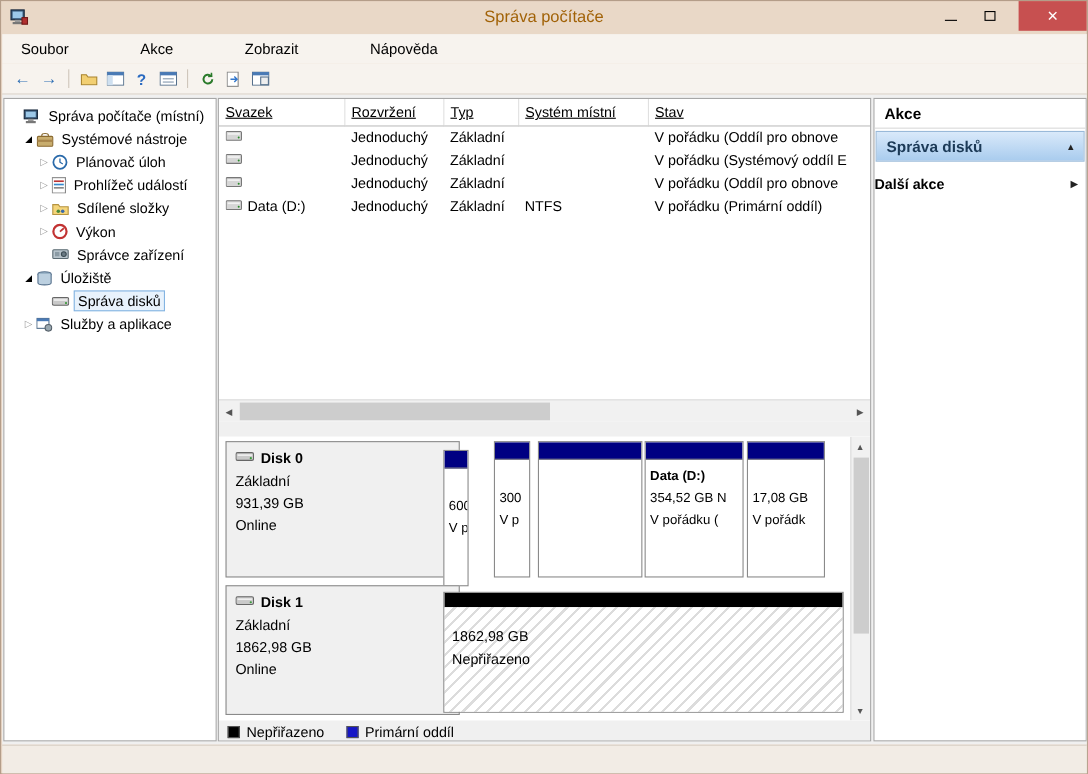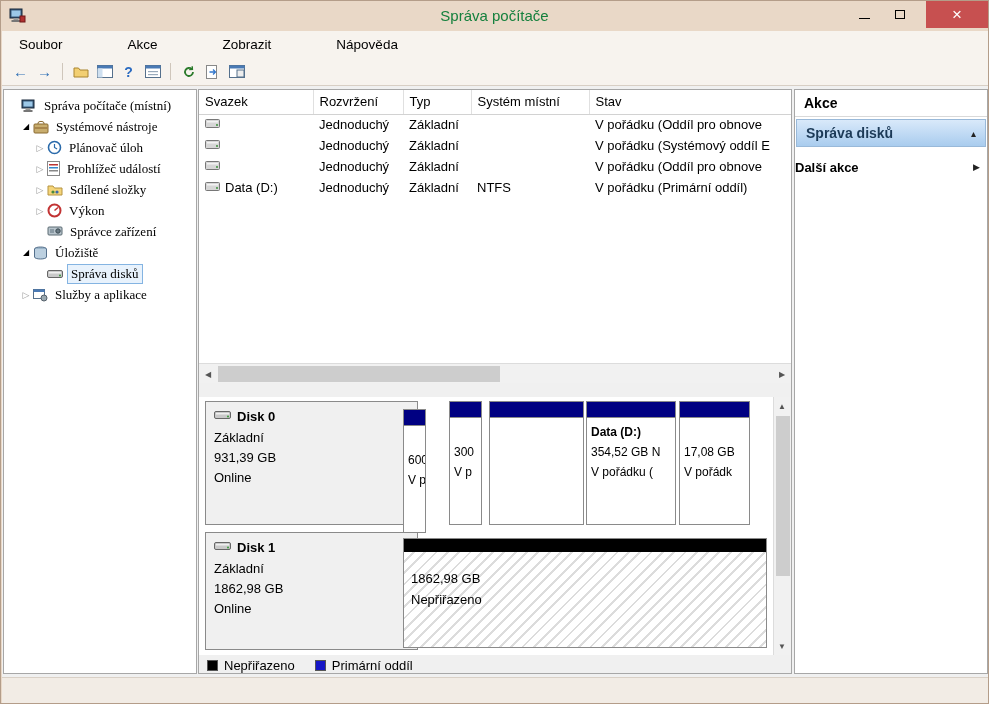--- a/index.html
+++ b/index.html
@@ -3,57 +3,57 @@
 <meta charset="utf-8">
 <style>
   *{margin:0;padding:0;box-sizing:border-box;}
   html,body{width:989px;height:704px;}
   body{font-family:"Liberation Sans","DejaVu Sans",sans-serif;font-size:13px;color:#000;background:#fff;}
   .window{position:absolute;left:0;top:0;width:989px;height:704px;background:#e9d8c7;border:1px solid #b49d89;overflow:hidden;}
 
   
   .titlebar{position:absolute;left:0;top:0;width:100%;height:30px;}
   .app-icon{position:absolute;left:8px;top:7px;display:flex;}
-  .title{position:absolute;left:0;right:0;top:6px;text-align:center;font-size:15px;color:#15803d;}
+  .title{position:absolute;left:0;right:0;top:6px;text-align:center;font-size:15px;color:#a16207;}
   .win-btn{position:absolute;top:0;height:27px;display:flex;align-items:center;justify-content:center;cursor:default;}
   .btn-min{left:846px;width:34px;}
   .btn-max{left:882px;width:34px;}
   .btn-close{left:925px;width:62px;background:#c75050;color:#fff;font-size:17px;}
   .glyph-min{width:11px;border-top:1.5px solid #000;margin-top:8px;}
   .glyph-max{width:10px;height:9px;border:1.2px solid #000;}
 
   
   .menubar{position:absolute;left:1px;top:30px;width:987px;height:27px;background:#f7f3ee;display:flex;align-items:center;padding-left:6px;gap:43px;}
   .menu-item{padding:4px 11px;font-size:13.5px;}
   .toolbar{position:absolute;left:1px;top:57px;width:987px;height:28px;background:#f7f3ee;border-bottom:1px solid #d8cfc5;display:flex;align-items:center;padding-left:8px;gap:3px;}
   .tb-icon{width:21px;height:21px;display:flex;align-items:center;justify-content:center;}
   .tb-sep{width:1px;height:17px;background:#cfc6bb;margin:0 4px;}
   .arrow-glyph{font-size:15px;font-weight:bold;color:#2f6fb4;}
   .q-glyph{font-size:14px;font-weight:bold;color:#2a6ac0;}
 
   
   .content{position:absolute;left:1px;top:85px;width:987px;height:591px;background:#f0f0f0;}
   .panel{position:absolute;background:#fff;border:1px solid #a7a7a7;}
-  .left-panel{left:1px;top:3px;width:194px;height:585px;overflow:hidden;font-family:Liberation Serif, serif;}
+  .left-panel{left:1px;top:3px;width:194px;height:585px;overflow:hidden;}
   .middle-panel{left:196px;top:3px;width:594px;height:585px;overflow:hidden;}
   .right-panel{left:792px;top:3px;width:194px;height:585px;overflow:hidden;}
 
   
   .tree{padding-top:5px;}
   .trow{height:21px;display:flex;align-items:center;white-space:nowrap;overflow:hidden;cursor:default;}
   .lvl0{padding-left:4px;}.lvl1{padding-left:16px;}.lvl2{padding-left:30px;}
   .tw{flex:0 0 12px;text-align:center;font-size:8px;color:#000;}
   .tw.col{color:#9a9a9a;font-size:9px;}
   .ticon{flex:0 0 auto;margin:0 4px 0 1px;display:flex;}
   .tlabel{padding:1px 3px;}
   .tlabel.selected{border:1px solid #84b4e2;background:#e8f2fc;}
 
   
   .vol-table{border-collapse:collapse;table-layout:fixed;width:100%;}
-  .vol-table th{font-weight:400;text-align:left;padding:4px 2px 4px 6px;border-right:1px solid #e0e0e0;border-bottom:1px solid #d2d2d2;height:24px;white-space:nowrap;overflow:hidden;font-size:13px;}
+  .vol-table th{font-weight:400;text-align:left;padding:4px 2px 4px 6px;border-right:1px solid #e0e0e0;border-bottom:1px solid #d2d2d2;height:24px;white-space:nowrap;overflow:hidden;font-size:13px;text-decoration:underline;}
   .vol-table th:last-child{border-right:none;}
   .vol-table td{padding:2px 2px 2px 6px;height:21px;white-space:nowrap;overflow:hidden;font-size:13px;}
   .cellflex{display:flex;align-items:center;gap:5px;overflow:hidden;}
 
   
   .hscroll{position:absolute;left:0;top:273px;width:592px;height:20px;background:#f1f1f1;border-top:1px solid #dcdcdc;}
   .sb-btn{position:absolute;width:18px;height:18px;display:flex;align-items:center;justify-content:center;font-size:8px;color:#555;top:1px;}
   .sb-left{left:0;}.sb-right{right:0;}
   .h-thumb{position:absolute;left:19px;top:2px;width:282px;height:16px;background:#cdcdcd;}
   .vscroll{position:absolute;right:0;top:0;width:18px;height:258px;background:#f1f1f1;border-left:1px solid #dcdcdc;}

